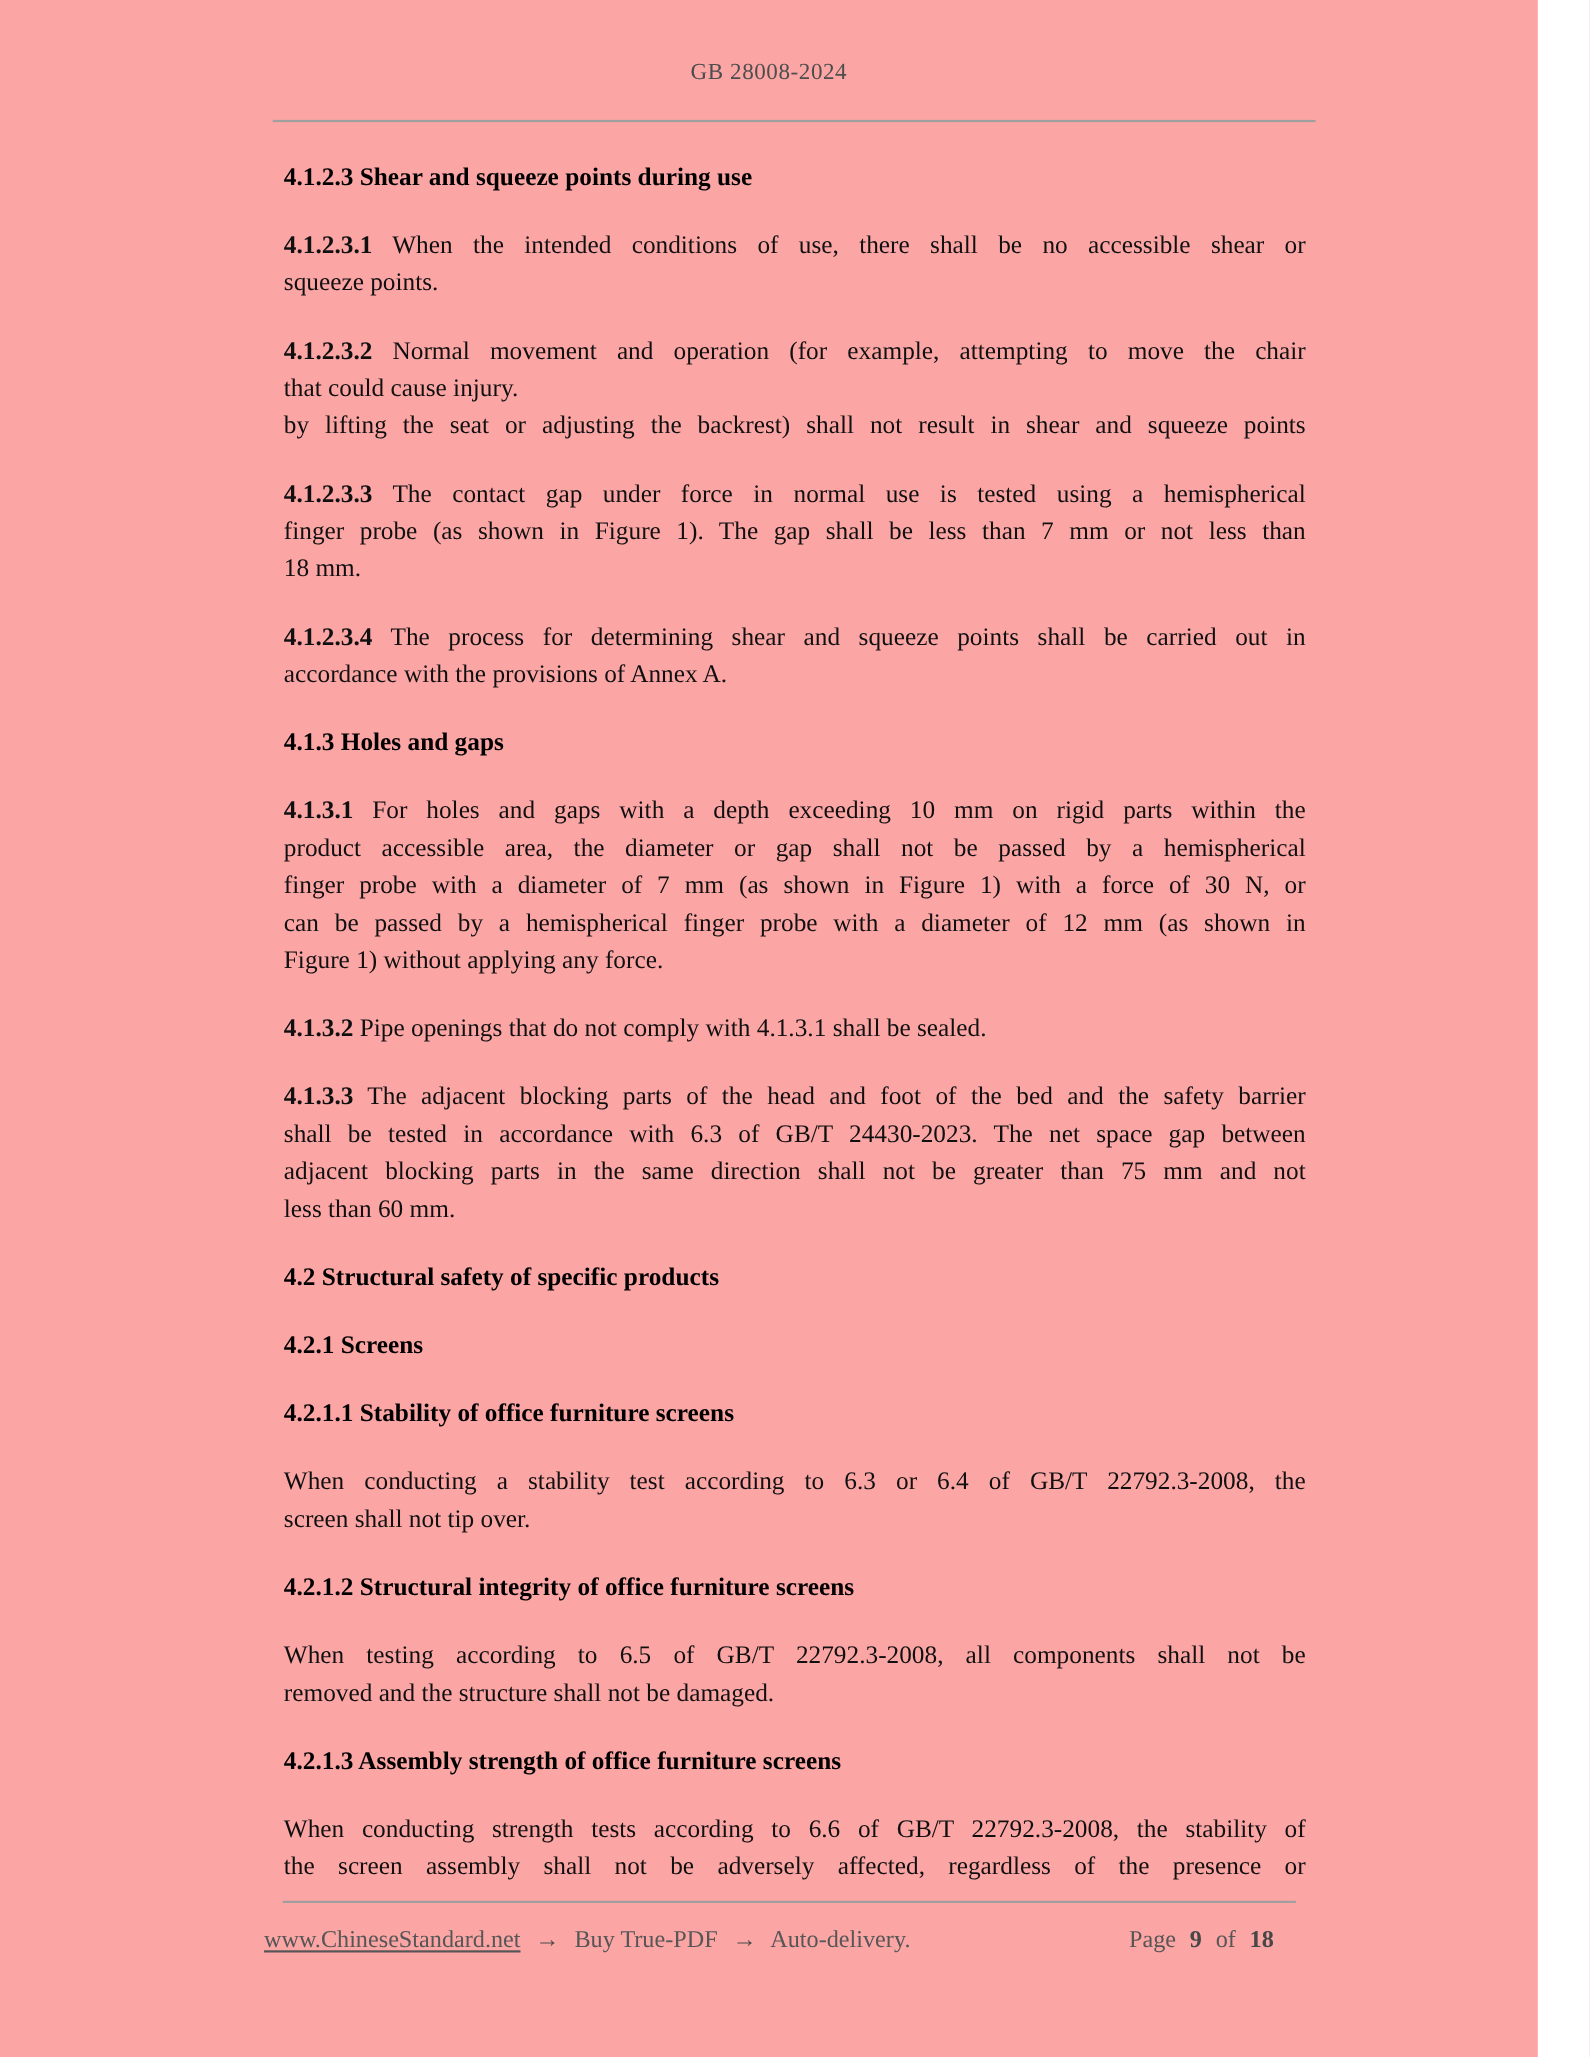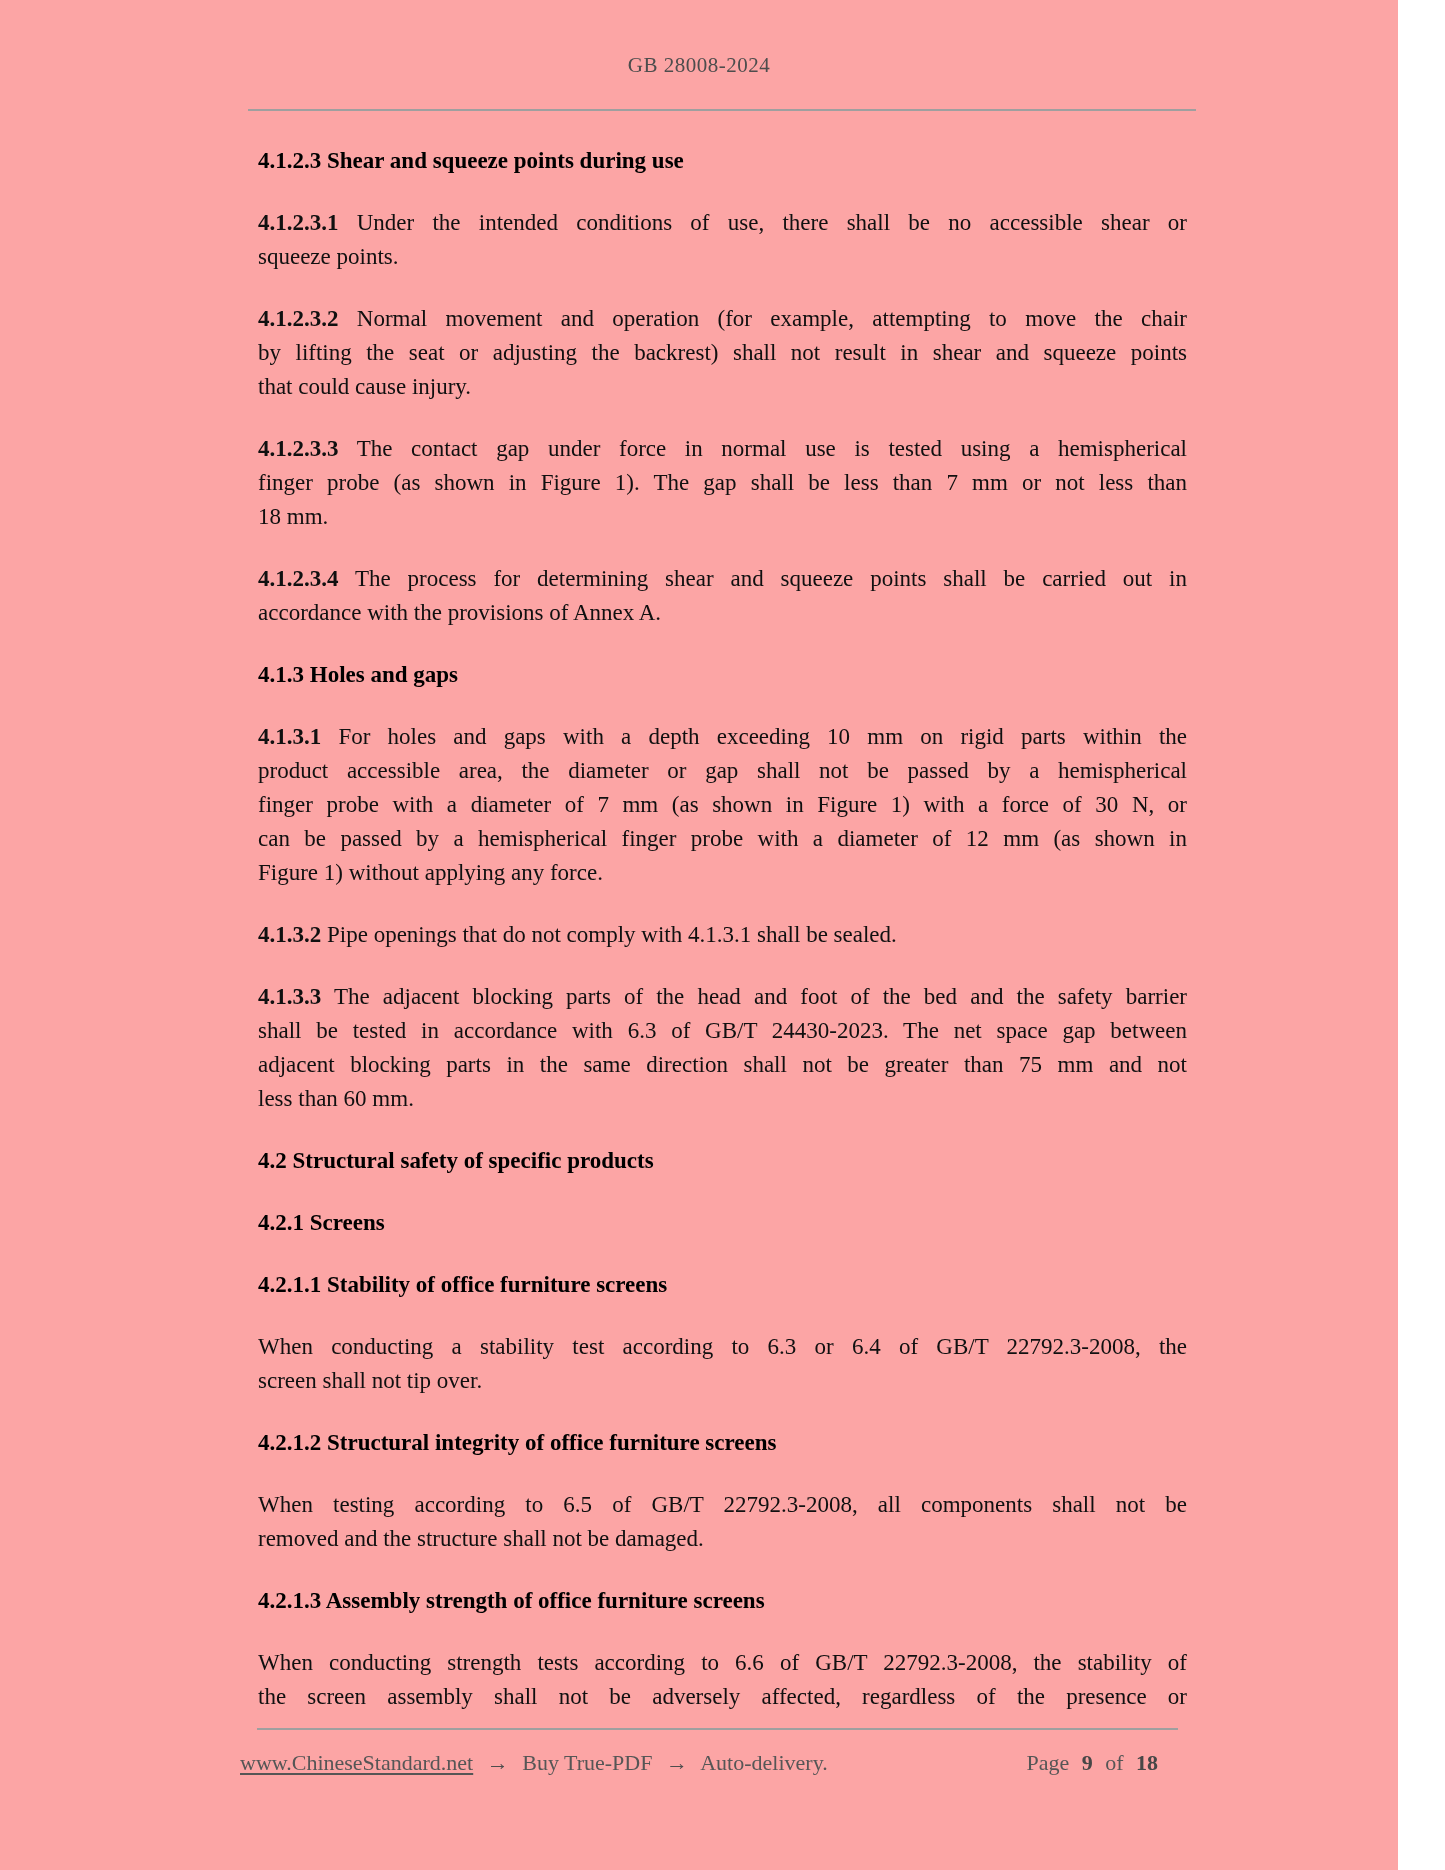--- a/index.html
+++ b/index.html
@@ -94,27 +94,27 @@
 
   <div class="page-header">GB 28008-2024</div>
 
   <div class="header-rule"></div>
 
   <div class="doc-body">
       <div class="block heading">
         <div class="line"><span class="b">4.1.2.3 Shear and squeeze points during use</span></div>
       </div>
       <div class="block para">
-        <div class="line just"><span class="b">4.1.2.3.1</span><span> Under the intended conditions of use, there shall be no accessible shear or</span></div>
+        <div class="line just"><span class="b">4.1.2.3.1</span><span> When the intended conditions of use, there shall be no accessible shear or</span></div>
         <div class="line"><span>squeeze points.</span></div>
       </div>
       <div class="block para">
         <div class="line just"><span class="b">4.1.2.3.2</span><span> Normal movement and operation (for example, attempting to move the chair</span></div>
+        <div class="line"><span>that could cause injury.</span></div>
         <div class="line just"><span>by lifting the seat or adjusting the backrest) shall not result in shear and squeeze points</span></div>
-        <div class="line"><span>that could cause injury.</span></div>
       </div>
       <div class="block para">
         <div class="line just"><span class="b">4.1.2.3.3</span><span> The contact gap under force in normal use is tested using a hemispherical</span></div>
         <div class="line just"><span>finger probe (as shown in Figure 1). The gap shall be less than 7 mm or not less than</span></div>
         <div class="line"><span>18 mm.</span></div>
       </div>
       <div class="block para">
         <div class="line just"><span class="b">4.1.2.3.4</span><span> The process for determining shear and squeeze points shall be carried out in</span></div>
         <div class="line"><span>accordance with the provisions of Annex A.</span></div>
       </div>

